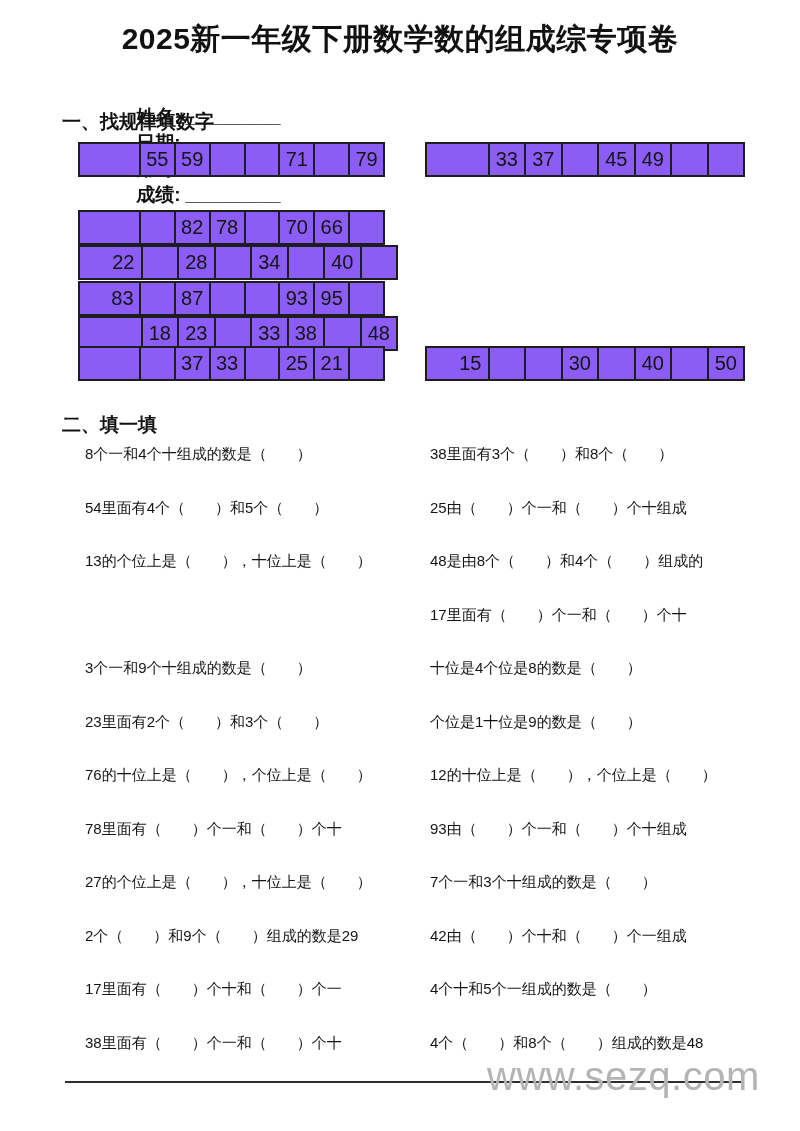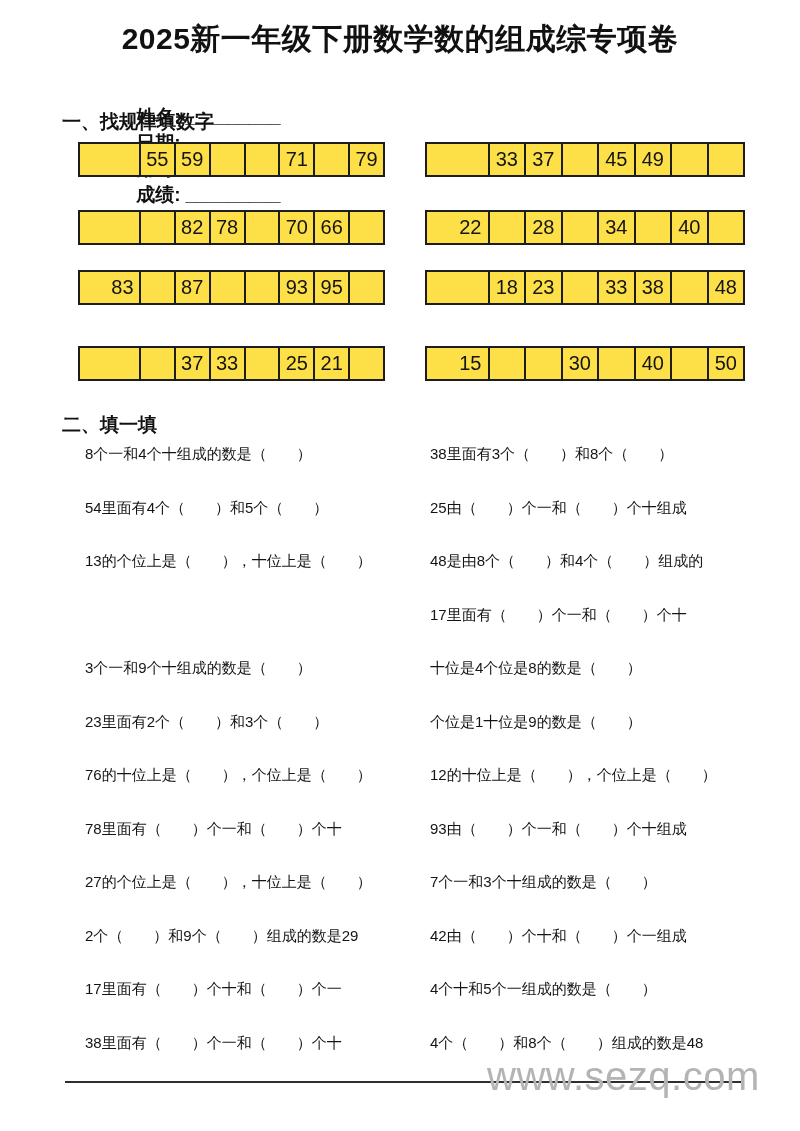--- a/index.html
+++ b/index.html
@@ -11,22 +11,22 @@
     position:absolute;top:19px;left:0;width:100%;text-align:center;
     font-size:30px;font-weight:bold;letter-spacing:0.5px;
   }
   .meta-row{position:absolute;top:82px;left:115px;font-size:19px;font-weight:bold;white-space:pre;}
   .meta-field{margin-right:12px;}
   .meta-blank{margin-left:5px;font-weight:bold;}
   .sec-heading{position:absolute;left:62px;font-size:19px;font-weight:bold;}
   .sec1-heading{top:109px;}
   .sec2-heading{top:412px;}
   .grid-pair{position:absolute;left:78px;width:667px;display:flex;justify-content:space-between;}
-  .gp-1{top:142px;} .gp-2{top:210px;} .gp-3{top:270px;} .gp-4{top:346px;}
-  .num-table{display:flex;border:2px solid #1d1d1d;background:#fde047;}
+  .gp-1{top:142px;} .gp-2{top:210px;flex-direction:column;} .gp-3{top:281px;flex-direction:column;} .gp-4{top:346px;}
+  .num-table{display:flex;border:2px solid #1d1d1d;background:#8b5cf6;}
   .t-left{width:303px;}
   .t-right{width:316px;}
   .cell{
     flex:1;height:31px;border-left:2px solid #1d1d1d;
     display:flex;align-items:center;justify-content:center;font-size:20px;color:#141414;
   }
   .cell:first-child{border-left:none;padding-left:26px;}
   .questions{position:absolute;top:443px;left:0;width:100%;}
   .q-row{position:relative;height:53.5px;}
   .q{position:absolute;top:2px;font-size:15px;white-space:pre;color:#141414;}

